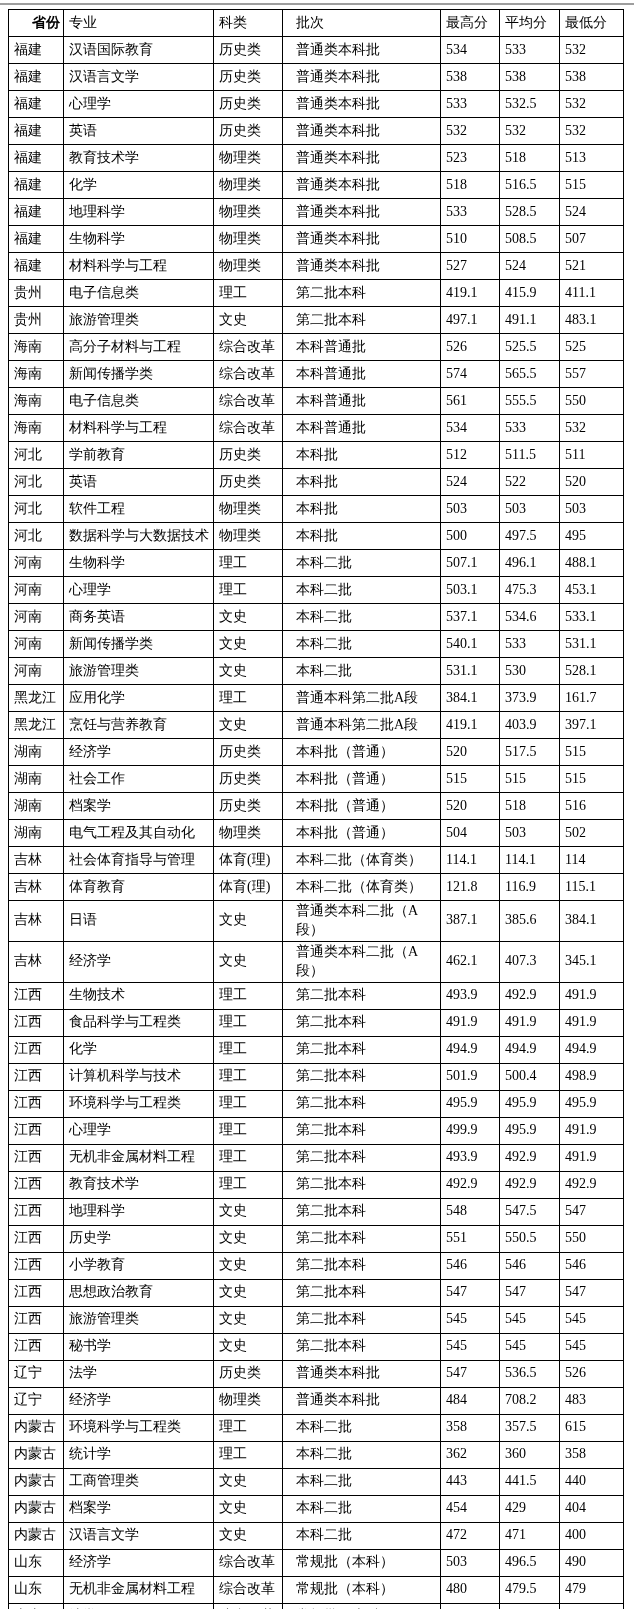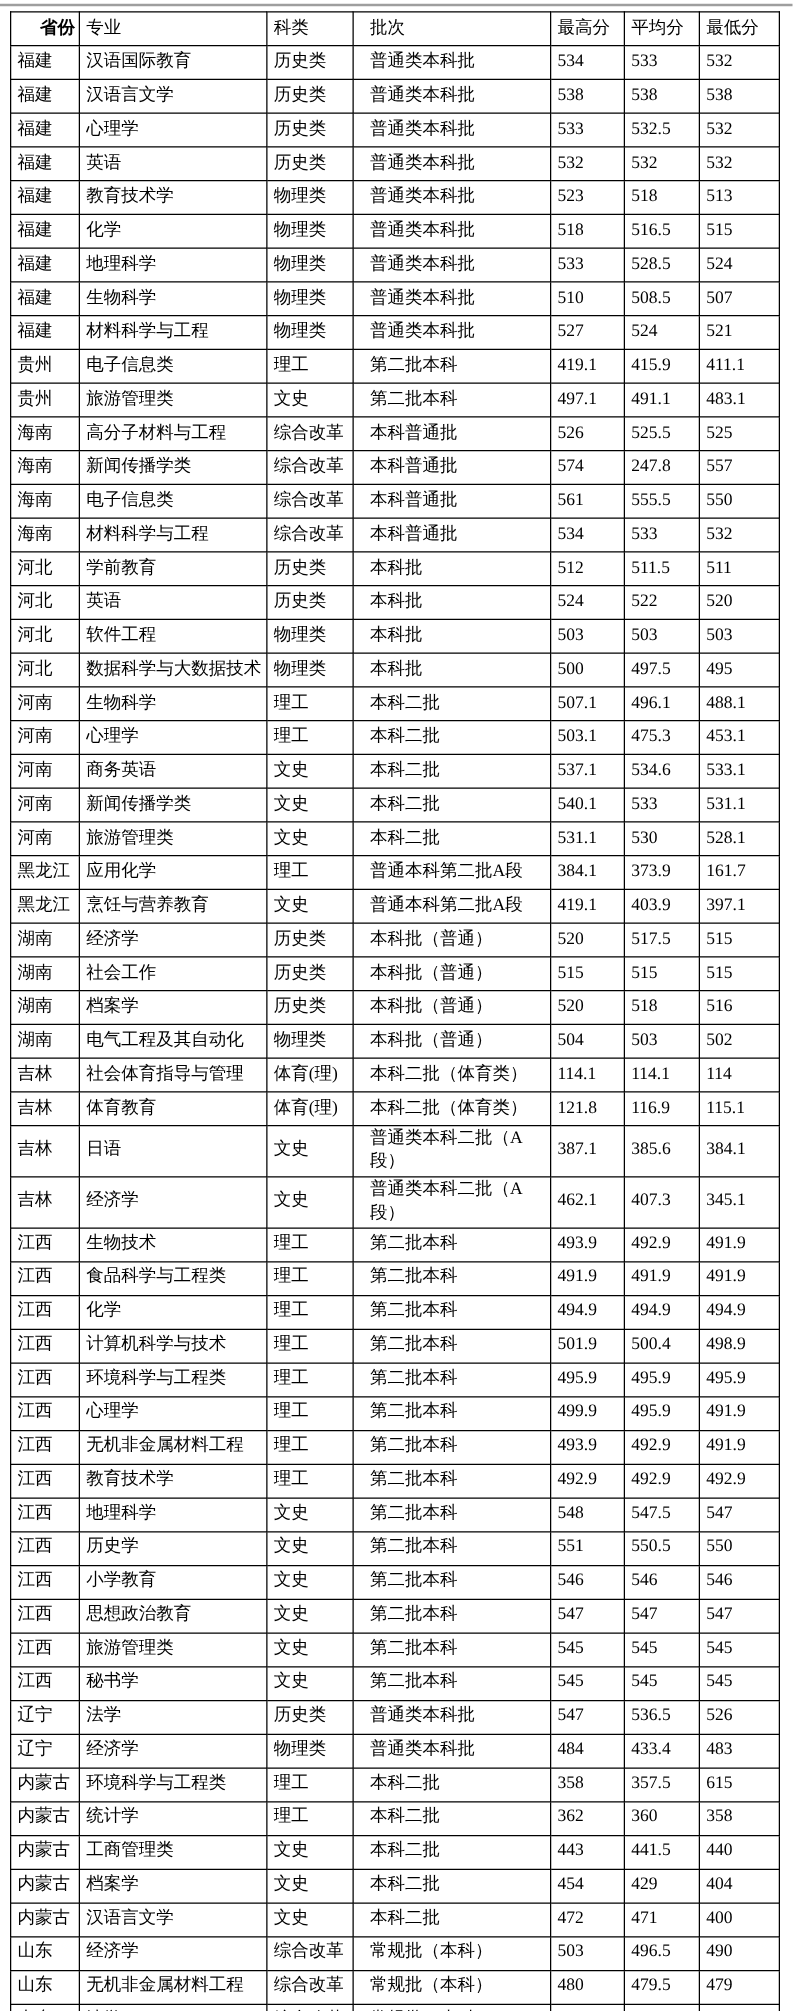--- a/index.html
+++ b/index.html
@@ -187,21 +187,21 @@
         <td>526</td>
         <td>525.5</td>
         <td>525</td>
       </tr>
       <tr>
         <td>海南</td>
         <td>新闻传播学类</td>
         <td>综合改革</td>
         <td>本科普通批</td>
         <td>574</td>
-        <td>247.8</td>
+        <td>565.5</td>
         <td>557</td>
       </tr>
       <tr>
         <td>海南</td>
         <td>电子信息类</td>
         <td>综合改革</td>
         <td>本科普通批</td>
         <td>561</td>
         <td>555.5</td>
         <td>550</td>
@@ -520,21 +520,21 @@
         <td>547</td>
         <td>536.5</td>
         <td>526</td>
       </tr>
       <tr>
         <td>辽宁</td>
         <td>经济学</td>
         <td>物理类</td>
         <td>普通类本科批</td>
         <td>484</td>
-        <td>433.4</td>
+        <td>708.2</td>
         <td>483</td>
       </tr>
       <tr>
         <td>内蒙古</td>
         <td>环境科学与工程类</td>
         <td>理工</td>
         <td>本科二批</td>
         <td>358</td>
         <td>357.5</td>
         <td>615</td>

